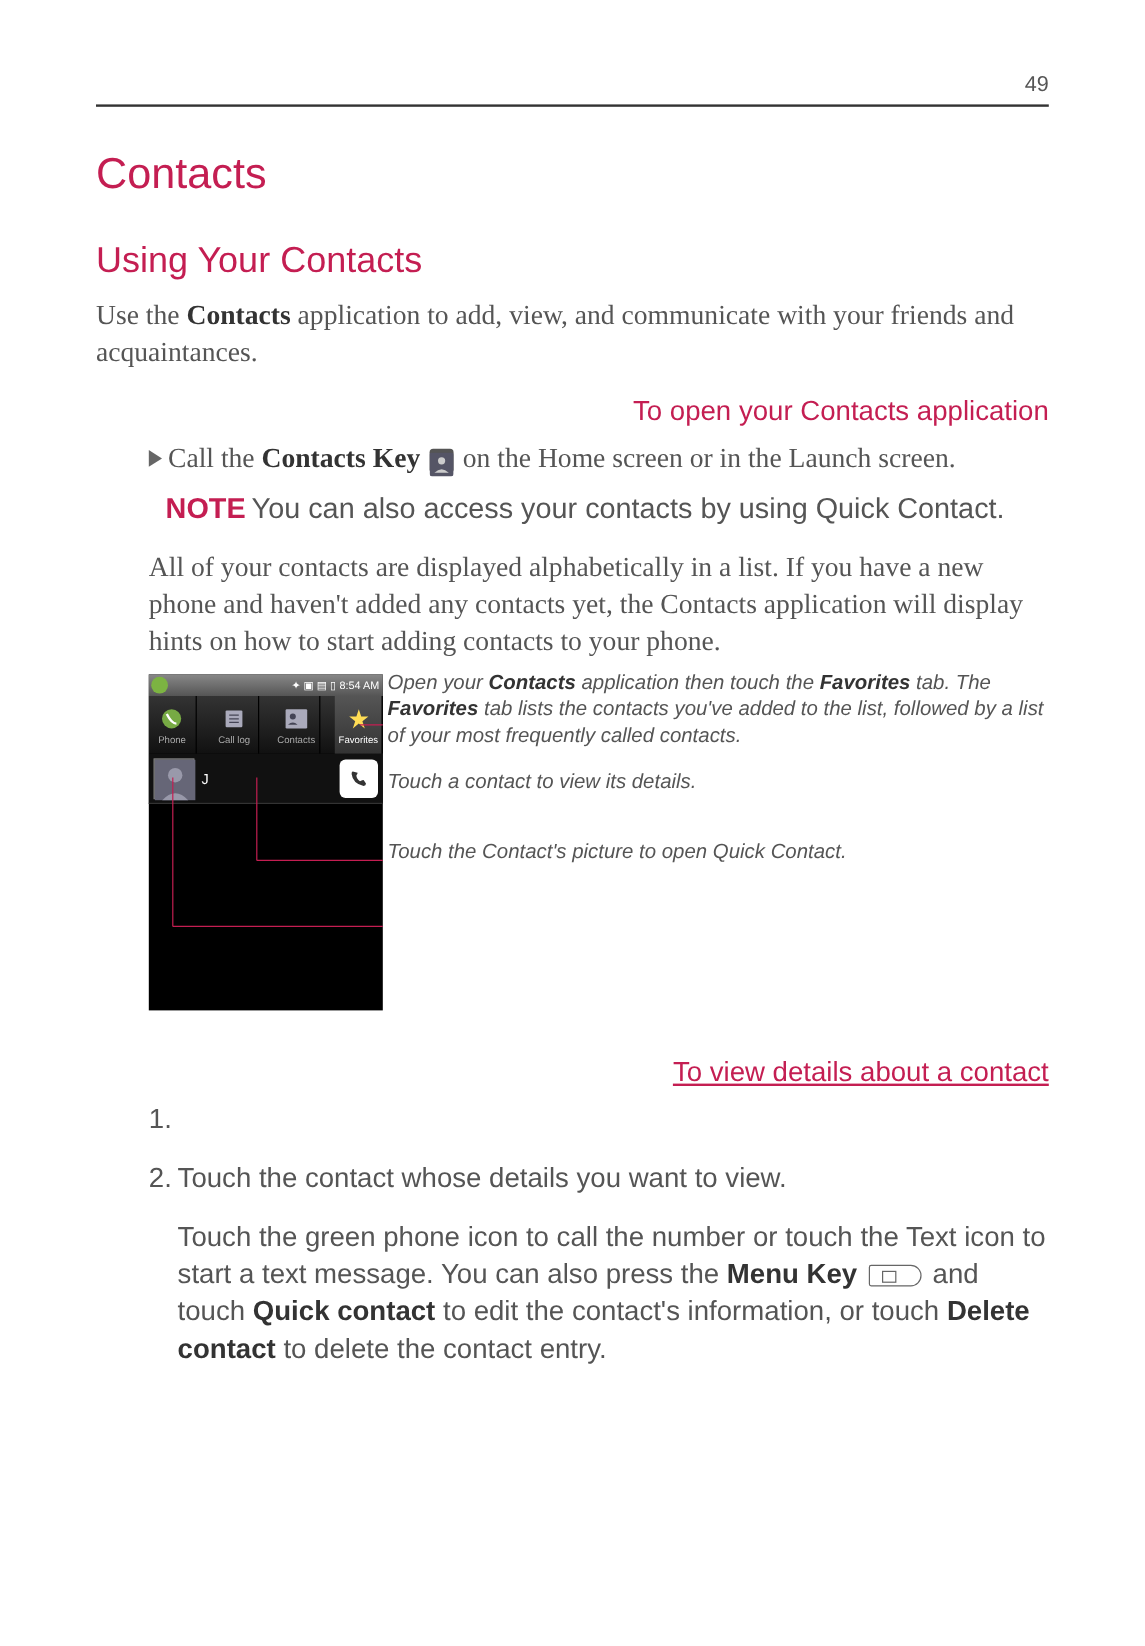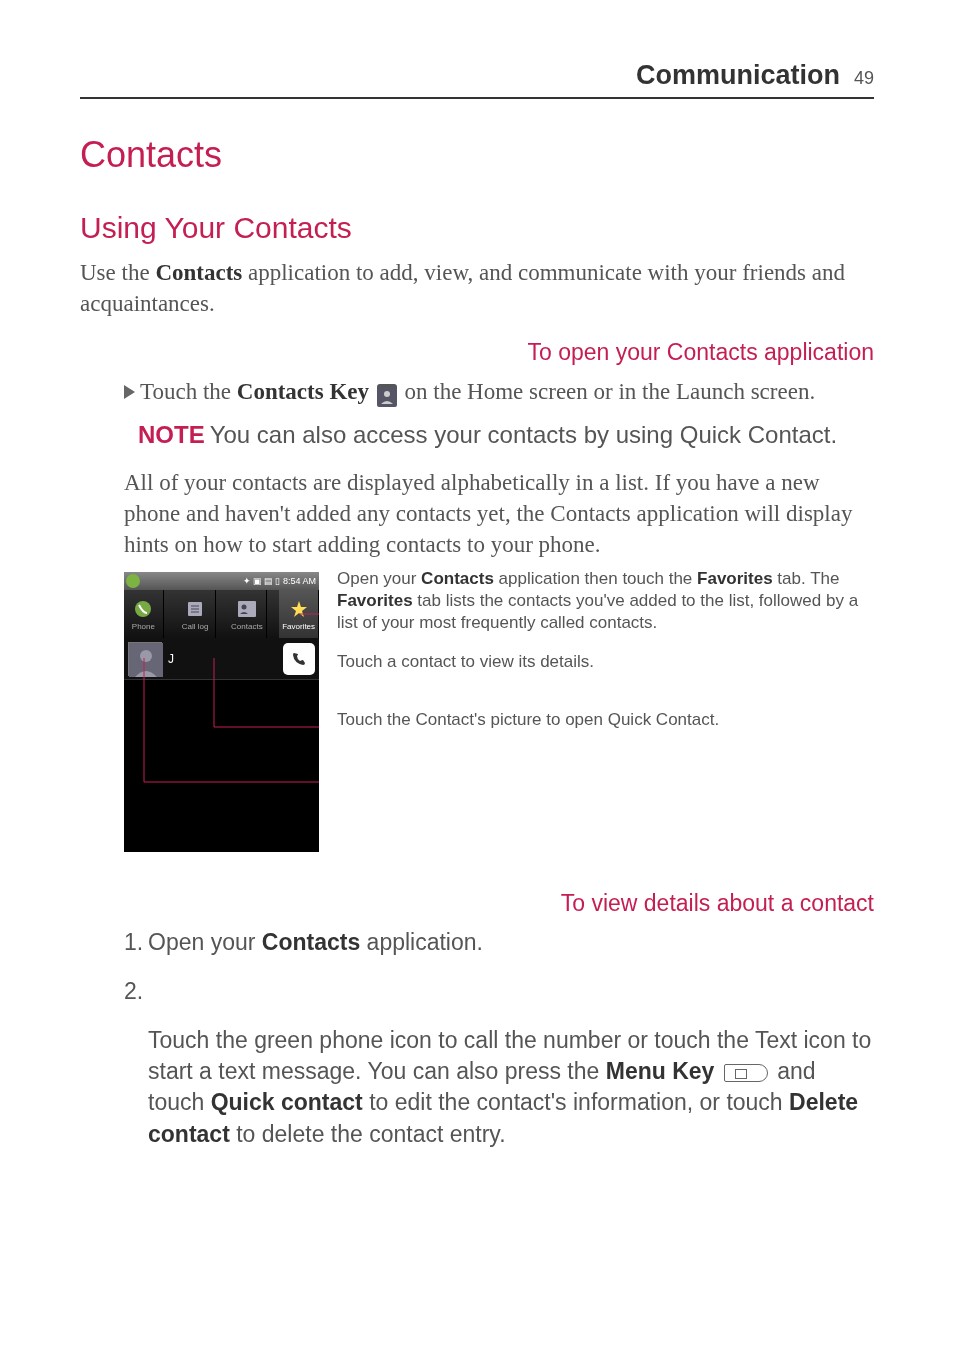--- a/index.html
+++ b/index.html
@@ -218,24 +218,25 @@
       border-radius: 5px;
       margin-right: 4px;
       display: flex;
       align-items: center;
       justify-content: center;
       color: #333;
       font-size: 16px;
     }
     .callouts {
       flex: 1;
-      padding-left: 18px;
+      padding-left: 4px;
       font-size: 17px;
       color: #555;
       line-height: 1.3;
+      font-style: italic;
     }
     .callout {
       position: relative;
       margin-bottom: 16px;
     }
     .callout::before {
       content: '';
       position: absolute;
     }
     svg.lines {
@@ -262,34 +263,33 @@
       margin-left: 68px;
       font-size: 23px;
       color: #555;
       line-height: 1.35;
     }
   </style>
 </head>
 <body>
 
 <div class="header">
-  <span class="header-title">Communication</span>
   <span class="page-num">49</span>
 </div>
 
 <h1 class="h1">Contacts</h1>
 
 <h2 class="h2">Using Your Contacts</h2>
 <p class="body-text">
   <span>Use the </span><span class="bold">Contacts</span><span> application to add, view, and communicate with your friends and acquaintances.</span>
 </p>
 
 <h3 class="h3">To open your Contacts application</h3>
 <div class="bullet-block body-text">
-  <span class="triangle"></span><span>Touch the </span><span class="bold">Contacts Key</span>
+  <span class="triangle"></span><span>Call the </span><span class="bold">Contacts Key</span>
   <span class="inline-icon contacts">
     <svg width="20" height="20" viewBox="0 0 20 20">
         <rect x="0" y="0" width="20" height="20" fill="#556" rx="2"></rect>
         <circle cx="10" cy="7" r="3" fill="#ccc"></circle>
         <path d="M4 17 Q10 11 16 17 Z" fill="#ccc"></path>
       </svg>
   </span><span> on the Home screen or in the Launch screen.</span>
 </div>
 
 <div class="note-row">
@@ -370,29 +370,27 @@
   </div>
   <div class="callouts">
     <div class="callout" style="margin-top:-4px;">
       <span>Open your </span><span class="bold">Contacts</span><span> application then touch the </span><span class="bold">Favorites</span><span> tab. The </span><span class="bold">Favorites</span><span> tab lists the contacts you've added to the list, followed by a list of your most frequently called contacts.</span>
     </div>
     <div class="callout" style="margin-top:6px;">Touch a contact to view its details.</div>
     <div class="callout" style="margin-top:36px;">Touch the Contact's picture to open Quick Contact.</div>
   </div>
 </div>
 
-<h3 class="h3" style="margin-top:38px;">To view details about a contact</h3>
+<h3 class="h3" style="margin-top:38px;text-decoration:underline;">To view details about a contact</h3>
 <div class="numbered-list">
   <div class="numbered-item">
     <span class="num">1.</span>
-    <span>
-      <span>Open your </span><span class="bold">Contacts</span><span> application.</span>
-    </span>
   </div>
   <div class="numbered-item">
     <span class="num">2.</span>
+    <span>Touch the contact whose details you want to view.</span>
   </div>
 </div>
 <p class="indent-para">
   <span>Touch the green phone icon to call the number or touch the Text icon to start a text message. You can also press the </span><span class="bold">Menu Key</span>
   <span class="menu-key-icon"></span>
   <span> and touch </span><span class="bold">Quick contact</span><span> to edit the contact's information, or touch </span><span class="bold">Delete contact</span><span> to delete the contact entry.</span>
 </p>
 
 </body></html>

